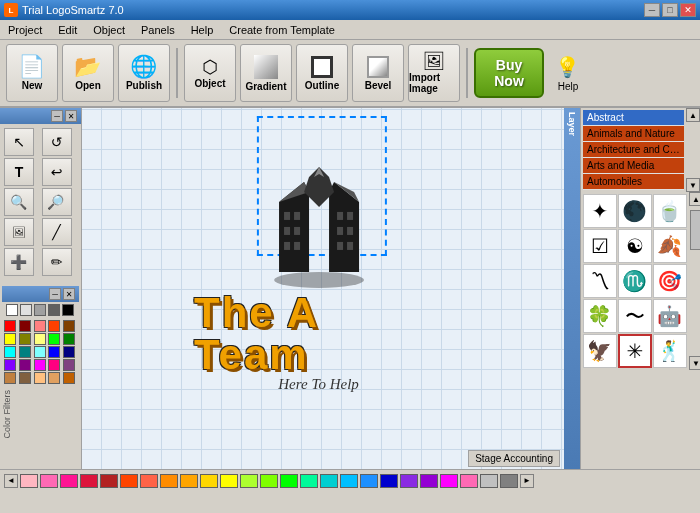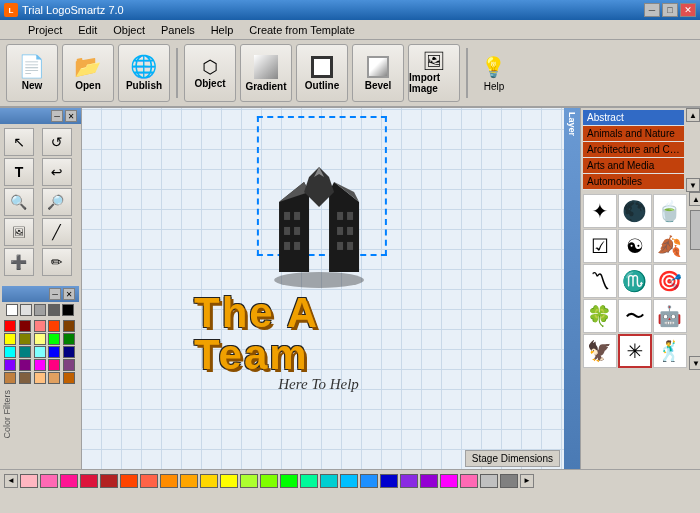--- a/index.html
+++ b/index.html
@@ -21,21 +21,21 @@
     .title-bar-controls { display: flex; gap: 2px; }
     .title-btn { width: 16px; height: 14px; background: #c0c0c0; border: 1px solid #888; font-size: 9px; display: flex; align-items: center; justify-content: center; cursor: pointer; color: #333; }
     .title-btn.close { background: #e05050; color: white; }
 
     
     .menu-bar {
       background: #d4d0c8;
       height: 20px;
       display: flex;
       align-items: center;
-      padding: 0 20px;
+      padding: 0 0;
       border-bottom: 1px solid #a0a0a0;
     }
     .menu-item {
       padding: 2px 8px;
       font-size: 11px;
       cursor: pointer;
       color: #000;
     }
 
     
@@ -353,20 +353,21 @@
   </div>
   <div class="tool-btn">
     <div class="tool-btn-icon" style="width:22px;height:22px;background:linear-gradient(135deg,#fff 40%,#888 100%);border:2px solid #999;"></div>
     <div class="tool-btn-label">Bevel</div>
   </div>
   <div class="tool-btn">
     <div class="tool-btn-icon" style="font-size:18px;">🖼</div>
     <div class="tool-btn-label">Import Image</div>
   </div>
   <div class="tool-sep"></div>
+  <button class="buy-now-btn">Buy Now</button>
   <div class="help-btn">
     <div class="help-icon">💡</div>
     <div>Help</div>
   </div>
 </div>
 
 <div class="main-area">
 
   <div class="left-tools" style="position:relative;">
     <div class="left-tools-header">
@@ -467,21 +468,21 @@
             <rect x="88" y="80" width="6" height="8" fill="#4a4a4a"></rect>
           </svg>
 
           <div class="team-name" style="font-family:'Arial Black',Arial,sans-serif;font-size:42px;font-weight:900;color:#f0a000;text-shadow:3px 3px 0 #8b5000,-1px -1px 0 #222,1px -1px 0 #222,-1px 1px 0 #222,1px 1px 0 #222;letter-spacing:2px;">The A Team</div>
 
           <div style="display:flex;align-items:center;gap:6px;">
             <span style="font-size:15px;color:#333;font-style:italic;font-family:serif;">Here To Help</span>
           </div>
         </div>
 
-        <div class="stage-dims">Stage Dimensions</div>
+        <div class="stage-dims">Stage Accounting</div>
 
         <div class="layer-panel">
           <span class="layer-label">Layer</span>
         </div>
       </div>
     </div>
   </div>
 
   <div class="right-panel" style="position:relative;">
 

